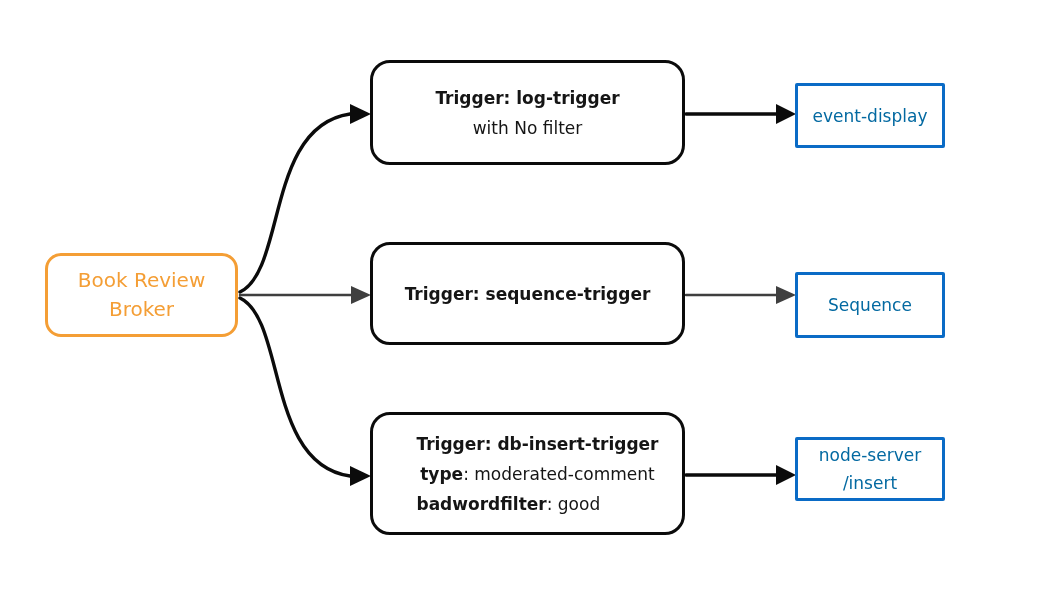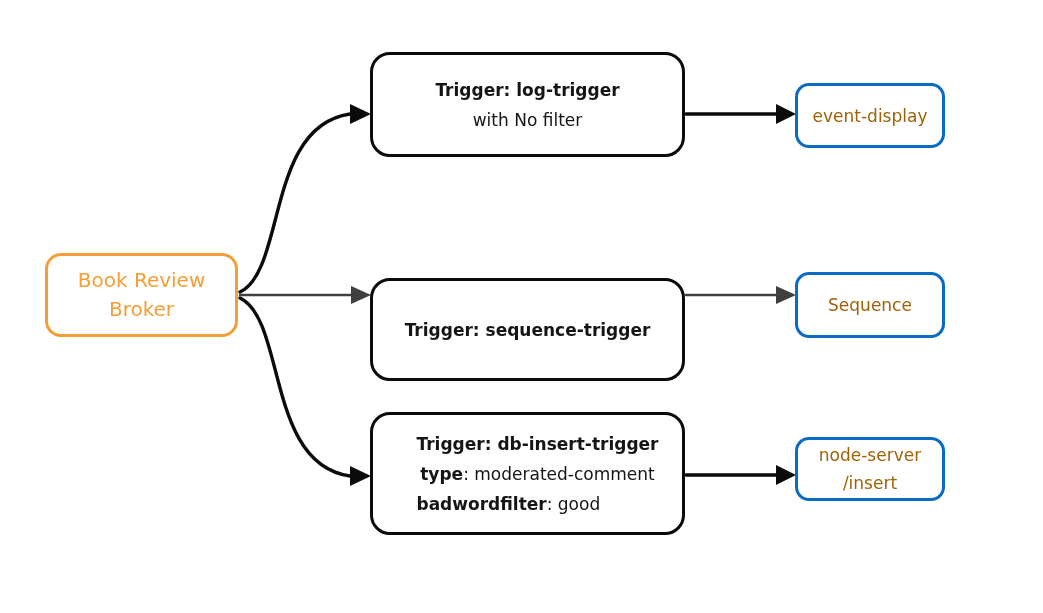--- a/index.html
+++ b/index.html
@@ -58,35 +58,35 @@
   }
   .trigger {
     left: 370px;
     width: 315px;
     border: 3px solid #0b0b0b;
     border-radius: 20px;
     color: #151515;
     font-size: 17px;
     line-height: 30px;
   }
-  .trigger-log { top: 52px;  height: 105px; }
-  .trigger-seq { top: 242px; height: 103px; margin-top: 36px; }
+  .trigger-log { top: 60px;  height: 105px; }
+  .trigger-seq { top: 242px; height: 103px; }
   .trigger-db  { top: 412px; height: 123px; padding-left: 20px; }
   .tlabel { width: fit-content; margin: 0 auto; }
   .tline  { white-space: nowrap; }
   .tline.c { text-align: center; }
   .tline.r { text-align: left; }
   .bold { font-weight: bold; }
 
   .sink {
     left: 795px;
     width: 150px;
     border: 3px solid #0a6bc6;
-    border-radius: 14px;
-    color: #a16207;
+    border-radius: 2px;
+    color: #0369a1;
     font-size: 17px;
     line-height: 28px;
     text-align: center;
   }
   .sink-event { top: 83px;  height: 65px; }
   .sink-seq   { top: 272px; height: 66px; }
   .sink-node  { top: 437px; height: 64px; }
 </style>
 </head>
 <body>

